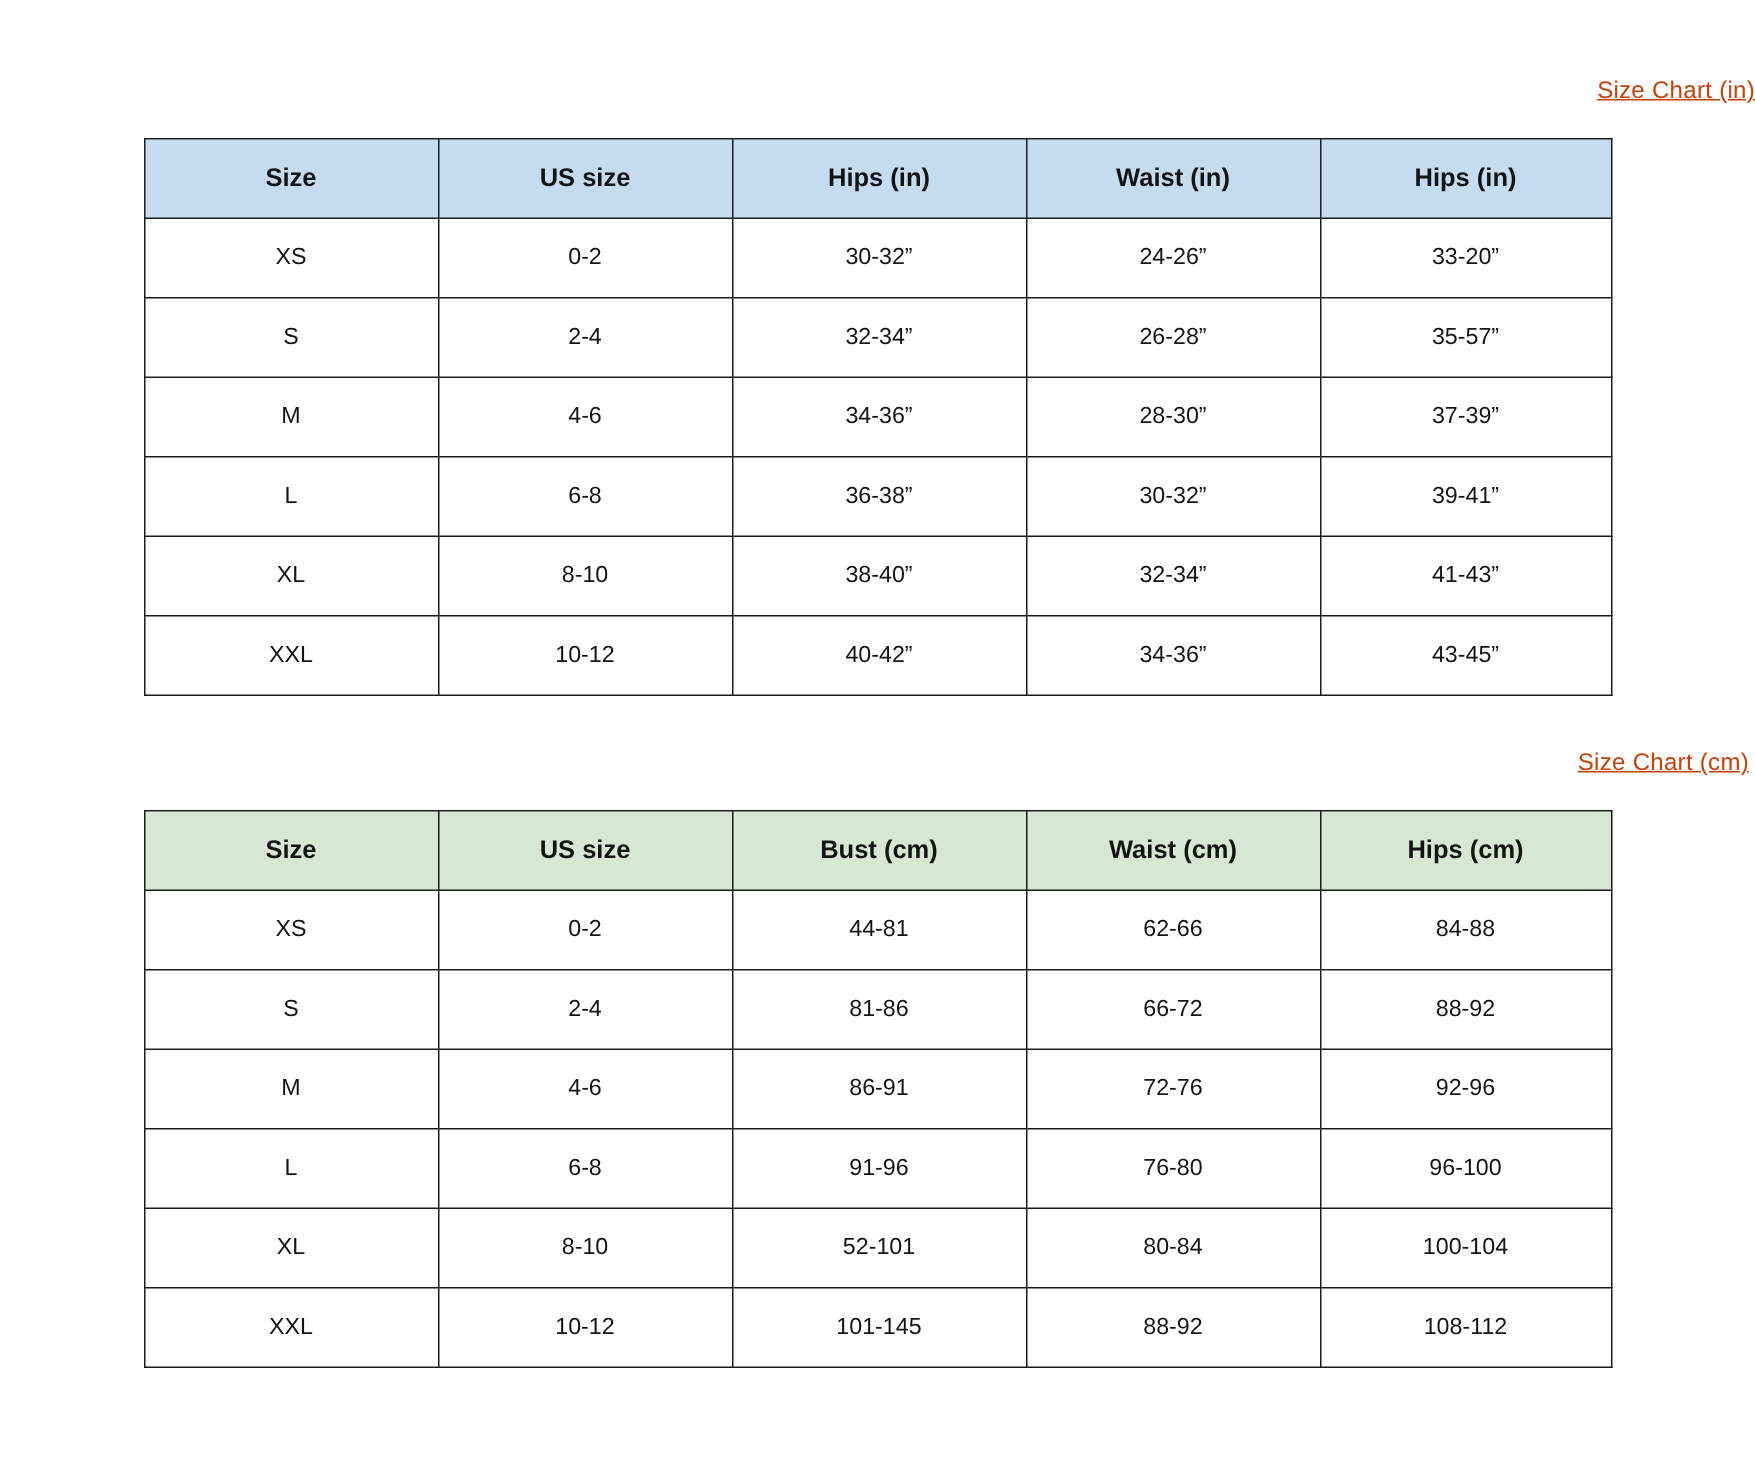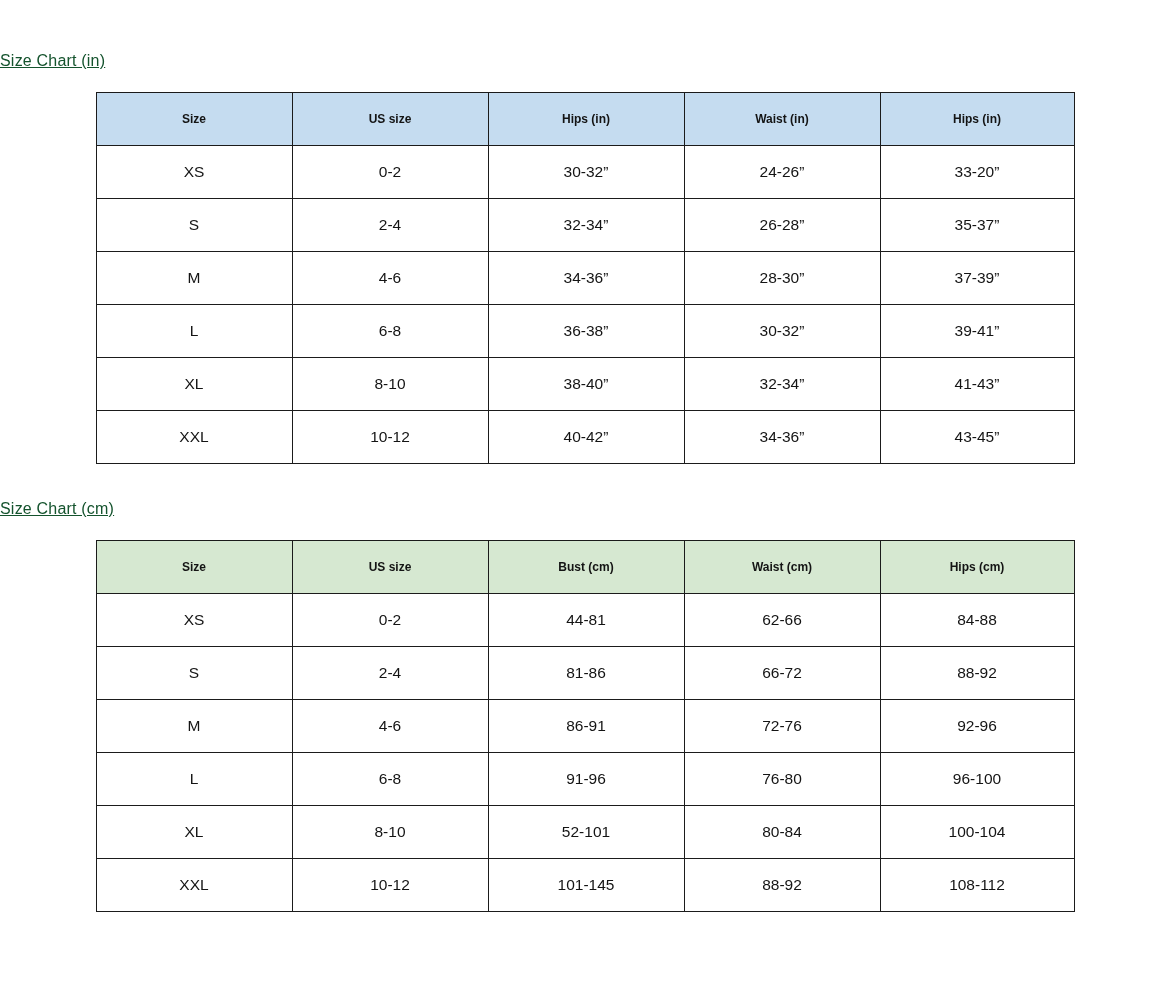--- a/index.html
+++ b/index.html
@@ -18,24 +18,24 @@
     position: relative;
     width: 1170px;
     height: 987px;
     box-sizing: border-box;
     padding: 0;
   }
   .chart-block {
     width: 100%;
   }
   .chart-title {
-    text-align: left;
+    text-align: right;
     font-size: 16px;
     font-weight: 400;
-    color: #14532d;
+    color: #c2410c;
     text-decoration: underline;
     letter-spacing: 0.2px;
   }
   #block-in .chart-title { margin: 52px 0 0 0; }
   #block-cm .chart-title { margin: 36px 4px 0 0; }
 
   table.size-table {
     border-collapse: collapse;
     margin: 22px auto 0 auto;
     width: 978px;
@@ -48,21 +48,21 @@
     text-align: center;
     font-size: 15.5px;
     font-weight: 400;
     color: #141414;
     height: 52px;
     padding: 0 4px;
     vertical-align: middle;
   }
   table.size-table th {
     font-weight: 700;
-    font-size: 12px;
+    font-size: 17px;
   }
   #table-in thead th { background: #c5dcf0; }
   #table-cm thead th { background: #d6e8d1; }
 
   col.c-size    { width: 196px; }
   col.c-ussize  { width: 196px; }
   col.c-bust    { width: 196px; }
   col.c-waist   { width: 196px; }
   col.c-hips    { width: 194px; }
 </style>
@@ -96,21 +96,21 @@
           <td>0-2</td>
           <td>30-32”</td>
           <td>24-26”</td>
           <td>33-20”</td>
         </tr>
         <tr>
           <td>S</td>
           <td>2-4</td>
           <td>32-34”</td>
           <td>26-28”</td>
-          <td>35-37”</td>
+          <td>35-57”</td>
         </tr>
         <tr>
           <td>M</td>
           <td>4-6</td>
           <td>34-36”</td>
           <td>28-30”</td>
           <td>37-39”</td>
         </tr>
         <tr>
           <td>L</td>

